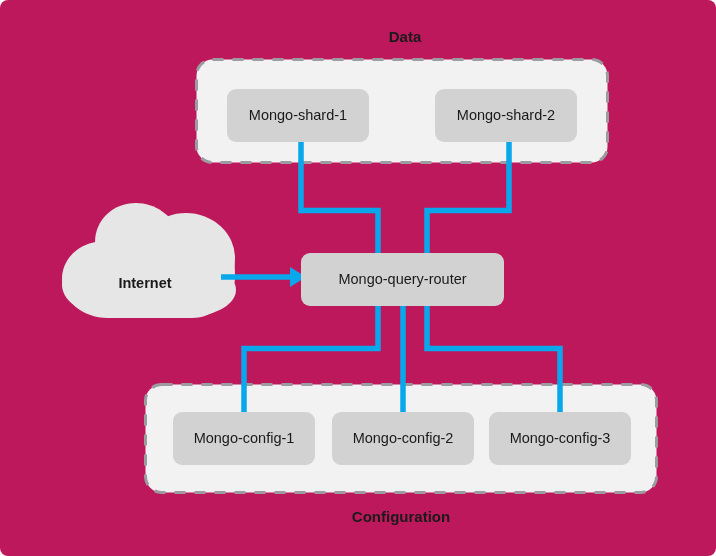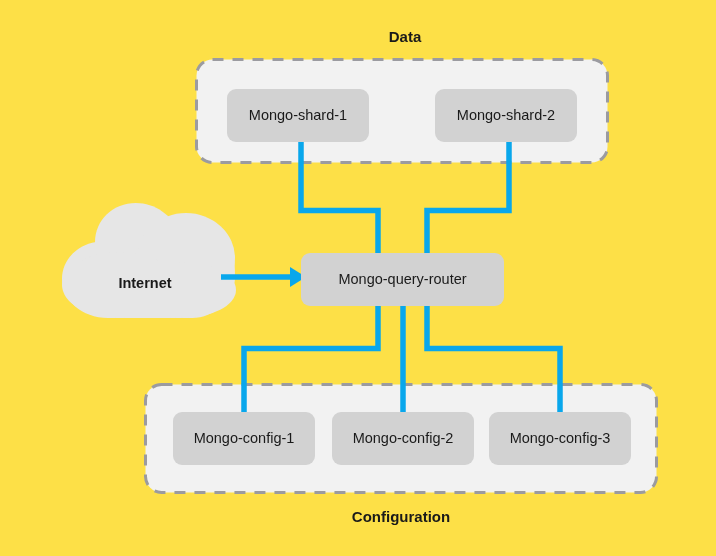--- a/index.html
+++ b/index.html
@@ -10,21 +10,22 @@
   body {
     width: 716px;
     height: 556px;
     font-family: "Liberation Sans", sans-serif;
     overflow: hidden;
   }
   #diagram-root {
     position: relative;
     width: 716px;
     height: 556px;
-    background: #fde047;
+    background: #be185d;
+    border-radius: 8px;
   }
   svg#diagram {
     display: block;
     width: 716px;
     height: 556px;
   }
   .group-title {
     font-family: "Liberation Sans", sans-serif;
     font-size: 15px;
     font-weight: bold;

